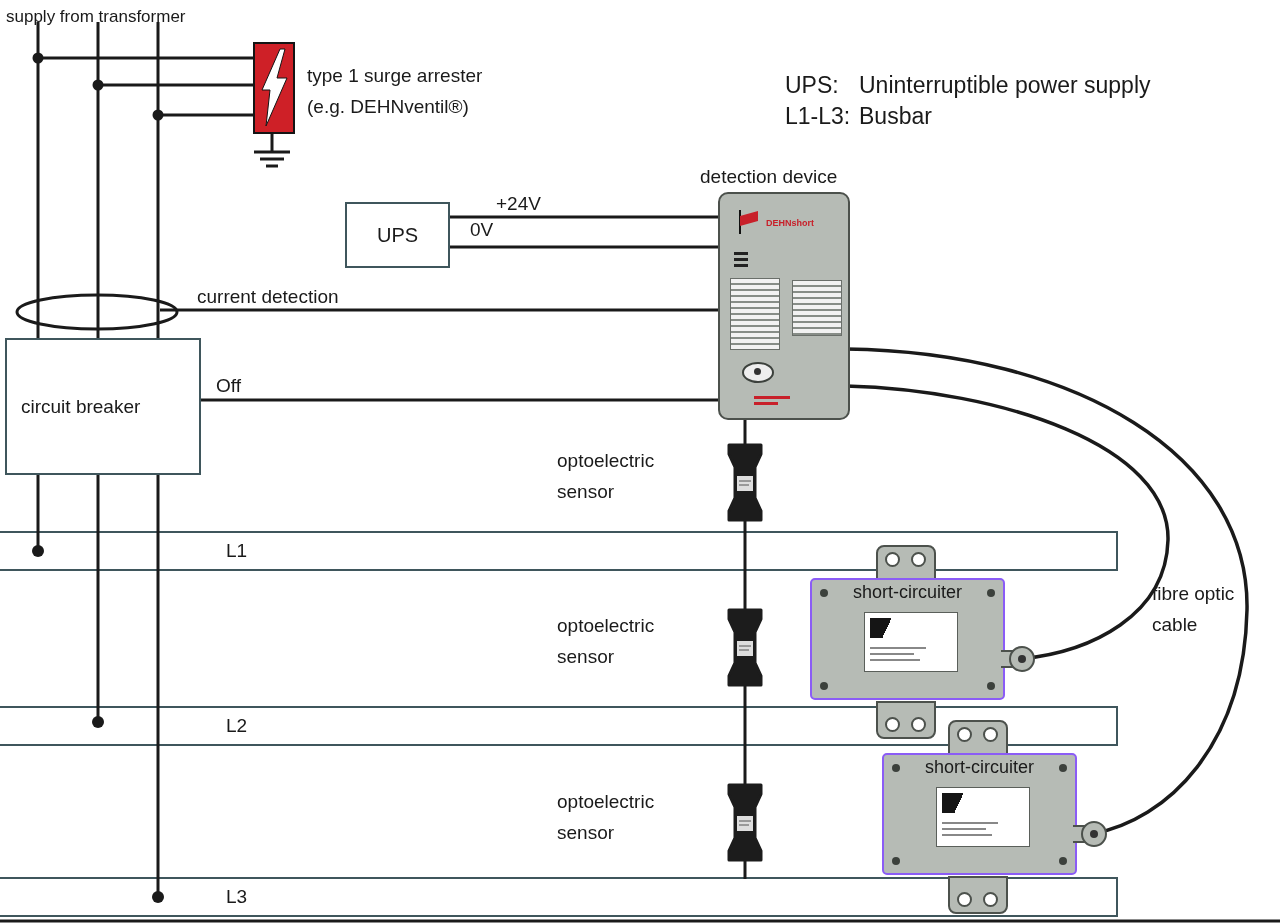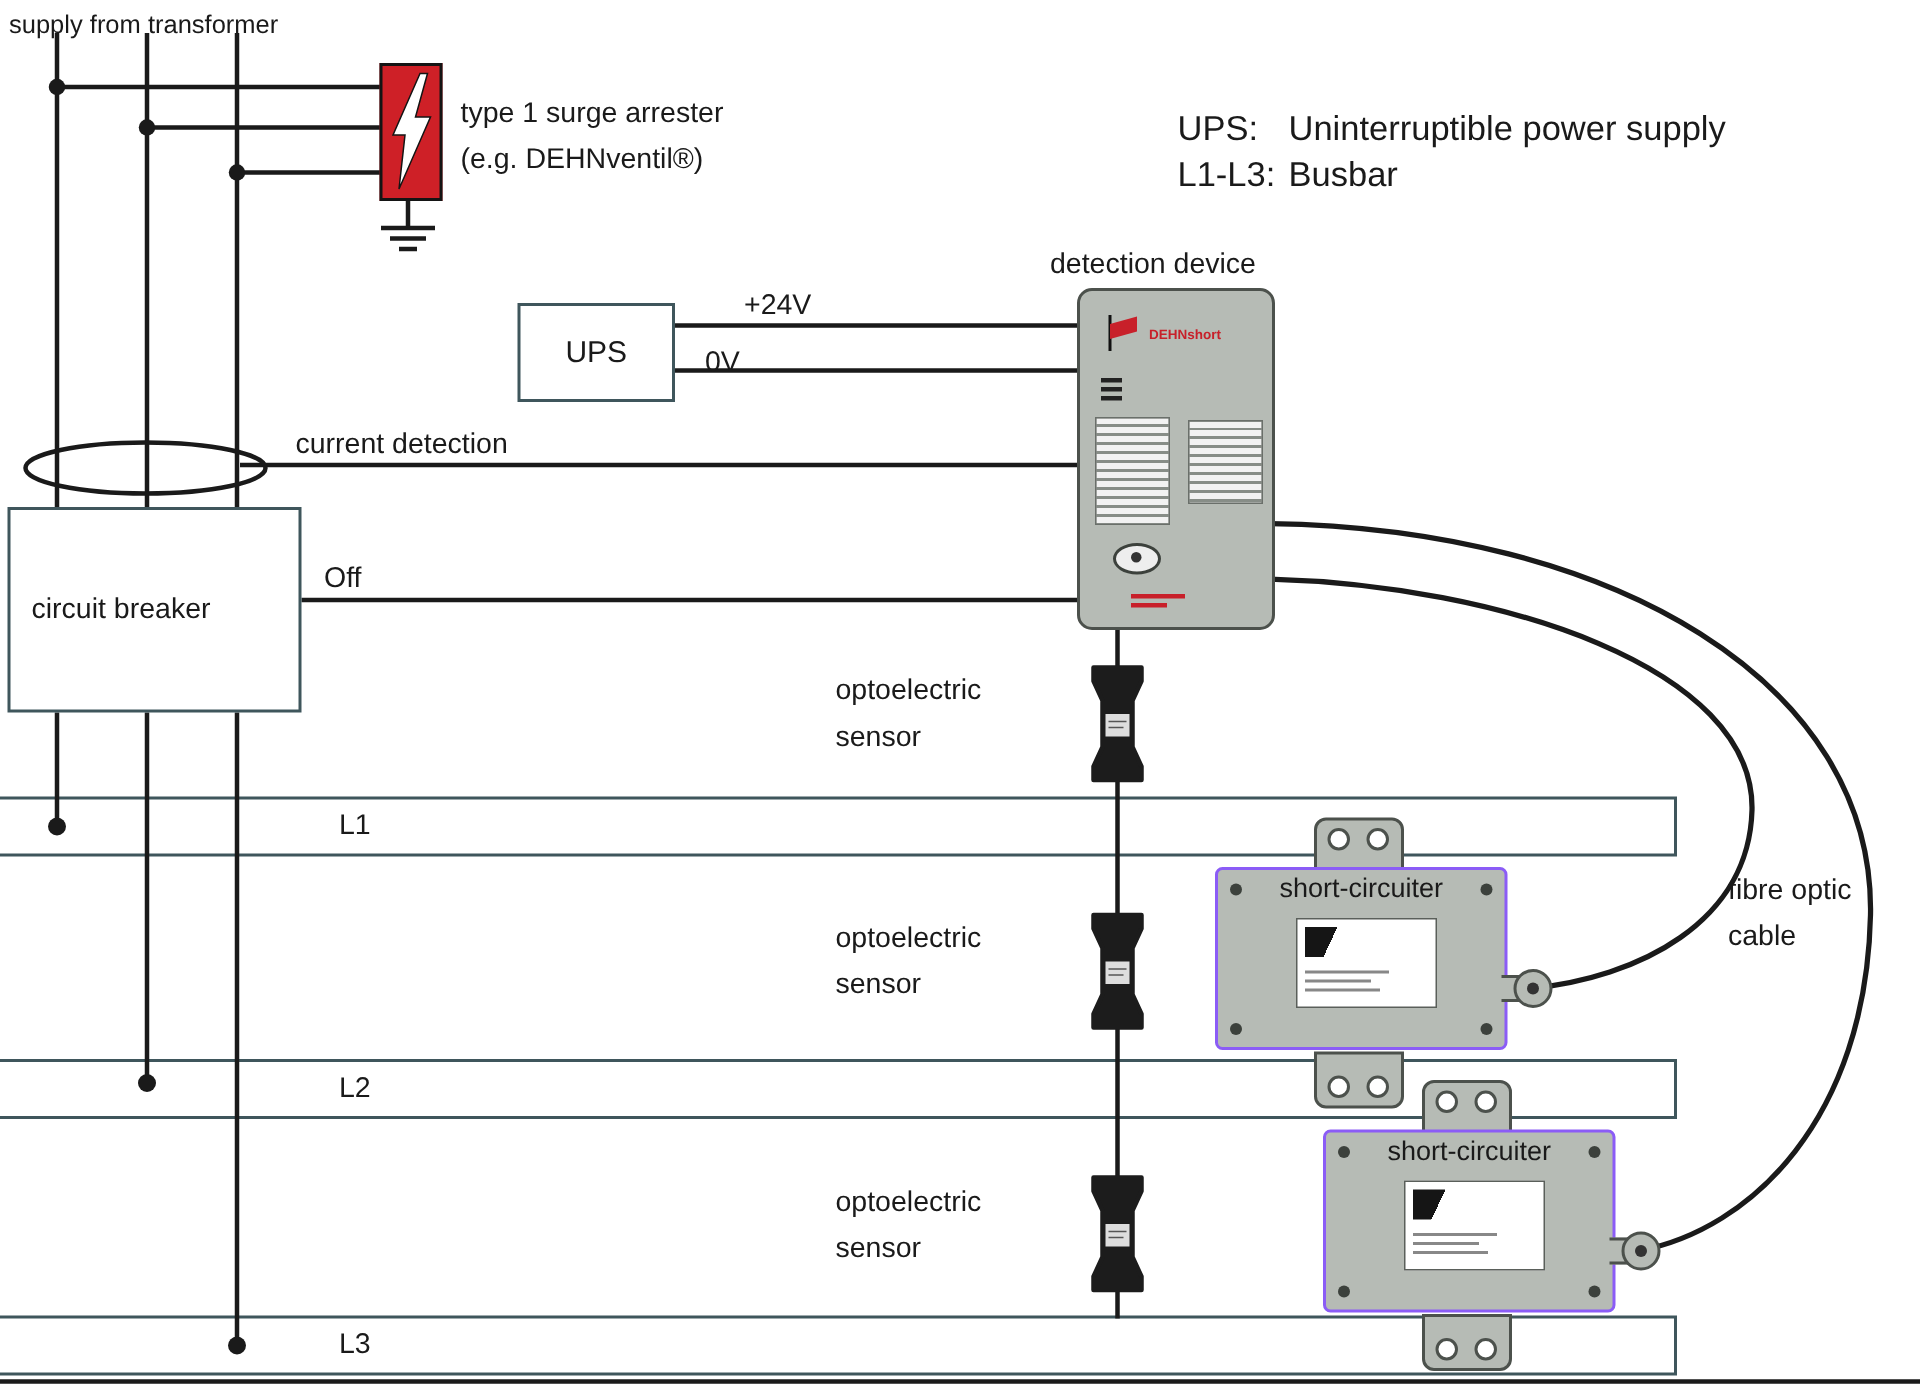--- a/index.html
+++ b/index.html
@@ -86,21 +86,21 @@
                           height:8px; border-radius:50%; background:#333; }
   #sc1 { left:810px; top:545px; }
   #sc2 { left:882px; top:720px; }
 
   
   #wires { position:absolute; left:0; top:0; z-index:1; }
 
   
   #arrester-label { left:307px; top:60px; }
   #lbl-24v { left:496px; top:188px; }
-  #lbl-0v  { left:470px; top:226px; }
+  #lbl-0v  { left:470px; top:214px; }
   #lbl-current { left:197px; top:281px; }
   #lbl-off { left:216px; top:370px; }
   #lbl-device { left:700px; top:149px;margin-top:12px; }
   .sensor-lbl { left:557px; width:125px; }
   #sensor-lbl-1 { top:445px; } #sensor-lbl-2 { top:610px; } #sensor-lbl-3 { top:786px; }
   #lbl-fibre { left:1152px; top:578px; width:112px; }
 </style>
 </head>
 <body>
 

